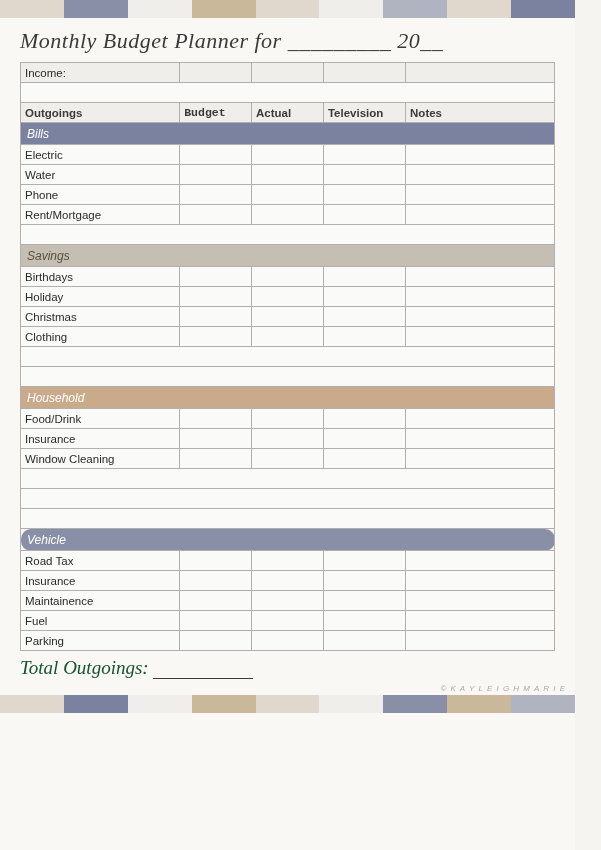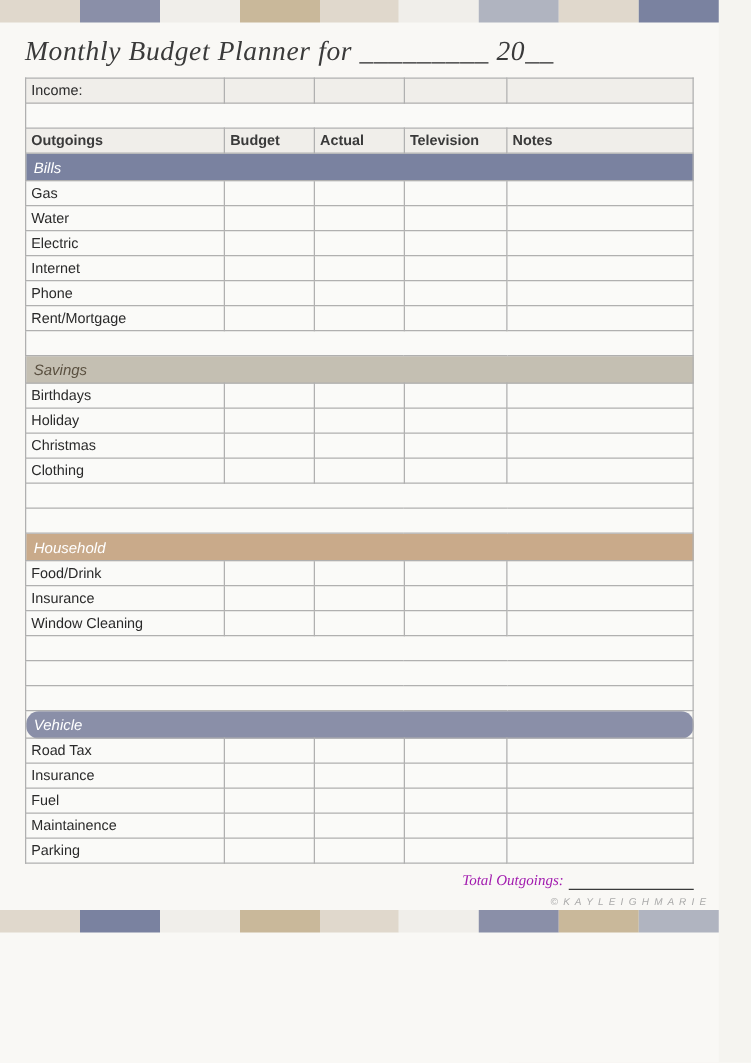--- a/index.html
+++ b/index.html
@@ -57,21 +57,21 @@
 
     .planner-table td, .planner-table th {
       border: 1px solid #b0b0b0;
       padding: 2px 4px;
       height: 20px;
       color: #2a2a2a;
       background: #fafaf8;
     }
 
     .planner-table .col-label { width: 155px; }
-    .planner-table .col-budget { width: 70px; }
+    .planner-table .col-budget { width: 70px; font-family: Liberation Mono, monospace; }
     .planner-table .col-actual { width: 70px; }
     .planner-table .col-diff { width: 80px; }
     .planner-table .col-notes { width: 145px; }
 
     .header-row td {
       font-weight: bold;
       background: #f0eeea !important;
       color: #3a3a3a;
     }
 
@@ -91,26 +91,26 @@
     .section-savings td { background: #c4bfb2 !important; color: #5a5040 !important; }
     .section-household td { background: #c9aa8a !important; }
     .section-vehicle td { background: #8a8fa8 !important; border-radius: 10px; }
 
     .empty-row td {
       height: 20px;
       background: #fafaf8;
     }
 
     .total-area {
-      text-align: right;
+      text-align: left;
       padding: 6px 20px 4px 20px;
       font-family: 'Georgia', cursive, serif;
-      font-size: 12px;
+      font-size: 19px;
       font-style: italic;
-      color: #a21caf;
+      color: #14532d;
     }
     .total-line {
       display: inline-block;
       border-bottom: 1px solid #3a3a3a;
       width: 100px;
       margin-left: 4px;
       vertical-align: bottom;
     }
 
     .copyright {
@@ -170,42 +170,28 @@
       <td class="col-budget">Budget</td>
       <td class="col-actual">Actual</td>
       <td class="col-diff">Television</td>
       <td class="col-notes">Notes</td>
     </tr>
 
     <tr class="section-header section-bills">
       <td colspan="5">Bills</td>
     </tr>
     <tr>
-      <td>Gas</td>
-      <td></td>
-      <td></td>
-      <td></td>
-      <td></td>
+      <td>Electric</td>
+      <td></td>
+          <td></td>
+          <td></td>
+          <td></td>
     </tr>
     <tr>
       <td>Water</td>
-      <td></td>
-          <td></td>
-          <td></td>
-          <td></td>
-    </tr>
-    <tr>
-      <td>Electric</td>
-      <td></td>
-          <td></td>
-          <td></td>
-          <td></td>
-    </tr>
-    <tr>
-      <td>Internet</td>
       <td></td>
           <td></td>
           <td></td>
           <td></td>
     </tr>
     <tr>
       <td>Phone</td>
       <td></td>
           <td></td>
           <td></td>
@@ -305,28 +291,28 @@
           <td></td>
     </tr>
     <tr>
       <td>Insurance</td>
       <td></td>
           <td></td>
           <td></td>
           <td></td>
     </tr>
     <tr>
+      <td>Maintainence</td>
+      <td></td>
+          <td></td>
+          <td></td>
+          <td></td>
+    </tr>
+    <tr>
       <td>Fuel</td>
-      <td></td>
-          <td></td>
-          <td></td>
-          <td></td>
-    </tr>
-    <tr>
-      <td>Maintainence</td>
       <td></td>
           <td></td>
           <td></td>
           <td></td>
     </tr>
     <tr>
       <td>Parking</td>
       <td></td>
           <td></td>
           <td></td>

